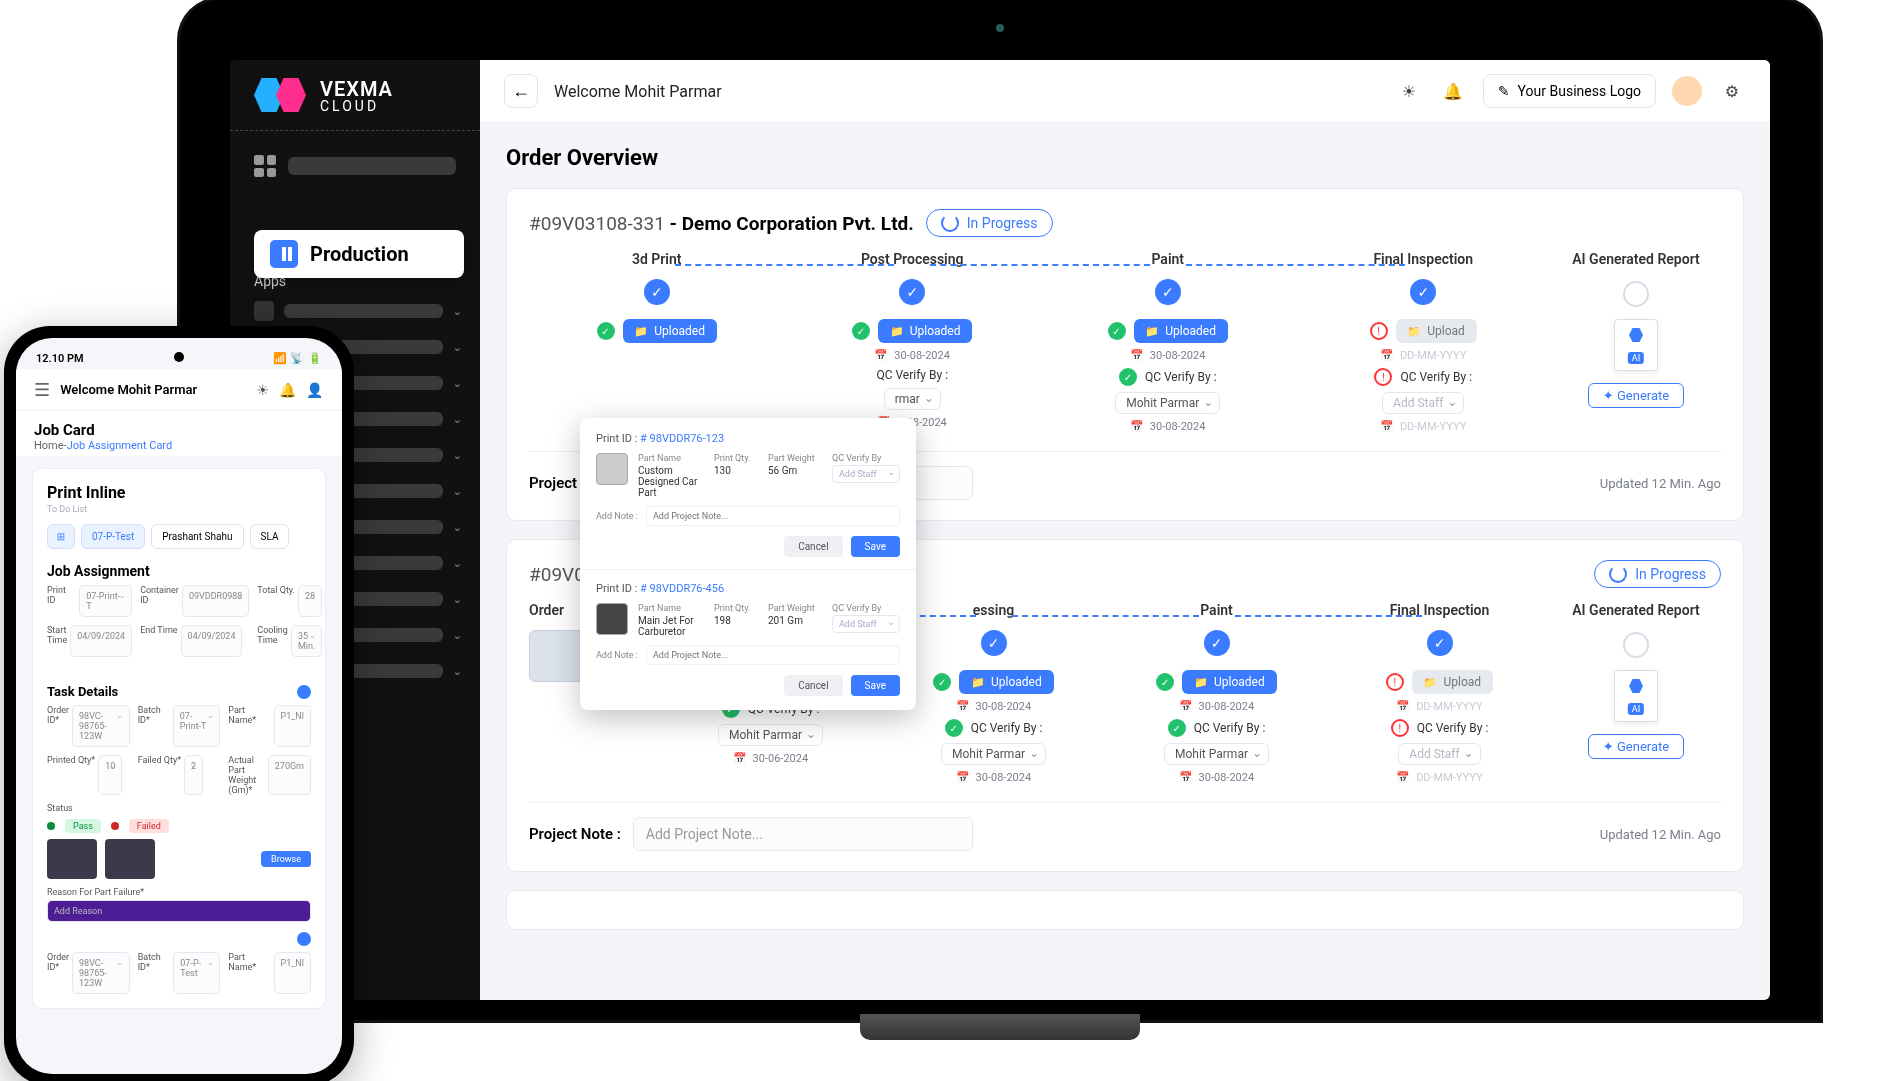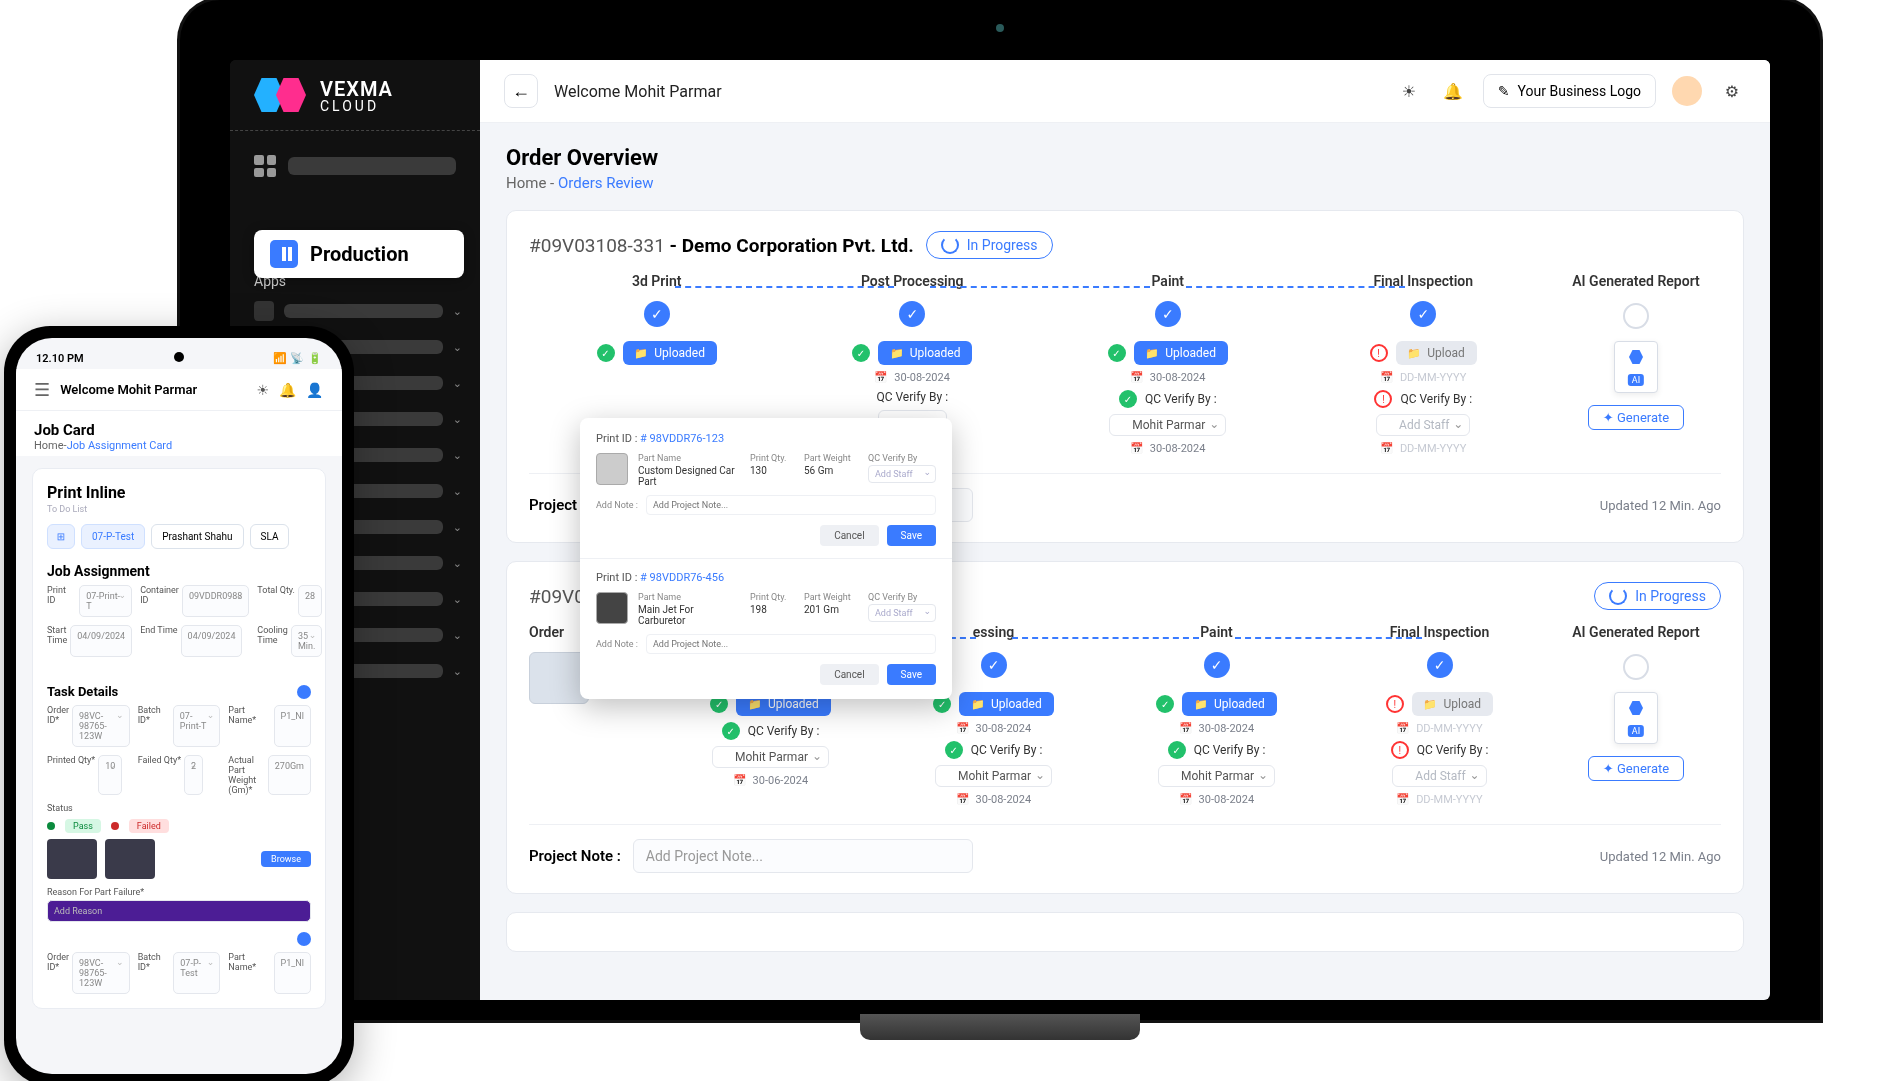--- a/index.html
+++ b/index.html
@@ -74,39 +74,39 @@
 .status-line{display:flex;align-items:center;gap:8px;width:100%;justify-content:center}
 .tiny-icon{width:18px;height:18px;border-radius:50%;display:flex;align-items:center;justify-content:center;font-size:10px;color:#fff}
 .tiny-icon.ok{background:#22c16b}
 .tiny-icon.err{background:#fff;border:2px solid #f33;color:#f33}
 .pill{border-radius:6px;padding:5px 12px;font-size:12px;color:#fff;display:flex;align-items:center;gap:6px}
 .pill.blue{background:#3a7bff}
 .pill.grey{background:#e6e9ef;color:#777}
 .pill .folder::before{content:"📁";font-size:11px}
 .date-row{display:flex;align-items:center;gap:6px;font-size:11px;color:#7a7f8a}
 .date-row::before{content:"📅";font-size:11px}
-.sel{border:1px solid #e4e7ed;border-radius:6px;padding:3px 20px 3px 22px;font-size:12px;color:#555;position:relative;background:#fff}
+.sel{border:1px solid #e4e7ed;border-radius:6px;padding:3px 20px 3px 10px;font-size:12px;color:#555;position:relative;background:#fff}
 .sel.grey{color:#b4b9c2}
 .sel::after{content:"⌄";position:absolute;right:6px;top:2px;color:#999}
 .qc-label{font-size:12px;color:#333}
 
 .ai-col{display:flex;flex-direction:column;align-items:center;gap:12px}
 .ai-circle{width:26px;height:26px;border:2px solid #d8dde6;border-radius:50%;margin-top:2px}
 .ai-doc{width:44px;height:52px;background:#fff;border:1px solid #d8dde6;border-radius:4px;position:relative;box-shadow:0 2px 6px rgba(0,0,0,.08)}
 .ai-doc::before{content:"AI";position:absolute;bottom:6px;left:50%;transform:translateX(-50%);background:#3a7bff;color:#fff;font-size:9px;padding:1px 4px;border-radius:3px}
 .ai-doc::after{content:"";position:absolute;top:8px;left:50%;transform:translateX(-50%);width:14px;height:14px;background:#3a7bff;clip-path:polygon(25% 0,75% 0,100% 50%,75% 100%,25% 100%,0 50%)}
 .gen-btn{border:1px solid #3a7bff;color:#3a7bff;background:#fff;border-radius:6px;padding:4px 14px;font-size:13px;cursor:pointer}
 
 .note-row{display:flex;align-items:center;gap:12px;margin-top:18px;padding-top:14px;border-top:1px solid #eef0f4}
 .note-label{font-size:15px;font-weight:600}
 .note-input{flex:1;border:1px solid #e4e7ed;border-radius:6px;padding:8px 12px;font-size:14px;color:#999;max-width:340px;background:#fbfcfe}
 .updated{font-size:13px;color:#7a7f8a;margin-left:auto}
 
 
-.popover{position:absolute;background:#fff;border-radius:8px;box-shadow:0 8px 30px rgba(0,0,0,.25);width:372px;padding:14px 16px;z-index:20;font-size:11px}
+.popover{position:absolute;background:#fff;border-radius:8px;box-shadow:0 8px 30px rgba(0,0,0,.25);width:336px;padding:14px 16px;z-index:20;font-size:11px}
 .popover.one{left:580px;top:418px}
 .pop-id{font-size:11px;color:#555;margin-bottom:8px}
 .pop-id a{color:#3a7bff}
 .pop-row{display:flex;gap:10px;align-items:flex-start;margin-bottom:8px}
 .pop-thumb{width:32px;height:32px;background:#ccc;border:1px solid #aaa;border-radius:4px;flex:0 0 32px}
 .pop-col{flex:1}
 .pop-col .lab{font-size:9px;color:#888;margin-bottom:2px}
 .pop-col .val{font-size:10px;color:#333}
 .pop-sel{border:1px solid #e4e7ed;border-radius:4px;padding:3px 16px 3px 6px;font-size:9px;color:#aac;position:relative}
 .pop-sel::after{content:"⌄";position:absolute;right:4px;top:1px}
@@ -262,23 +262,20 @@
           <div class="spacer"></div>
           <div class="icon-btn">☀</div>
           <div class="icon-btn">🔔</div>
           <div class="biz-logo">✎ <span>Your Business Logo</span></div>
           <div class="avatar"></div>
           <div class="icon-btn">⚙</div>
         </div>
 
         <div class="content">
           <h1 class="title">Order Overview</h1>
-          <div class="crumb">
-            <span>Home</span><span> - </span><a>Orders Review</a>
-          </div>
 
           <div class="order-card">
             <div class="order-head">
               <div class="order-id">
                 <span>#09V03108-331</span><b> - Demo Corporation Pvt. Ltd.</b>
               </div>
               <div class="badge-progress">
                   <span>In Progress</span>
                 </div>
             </div>

